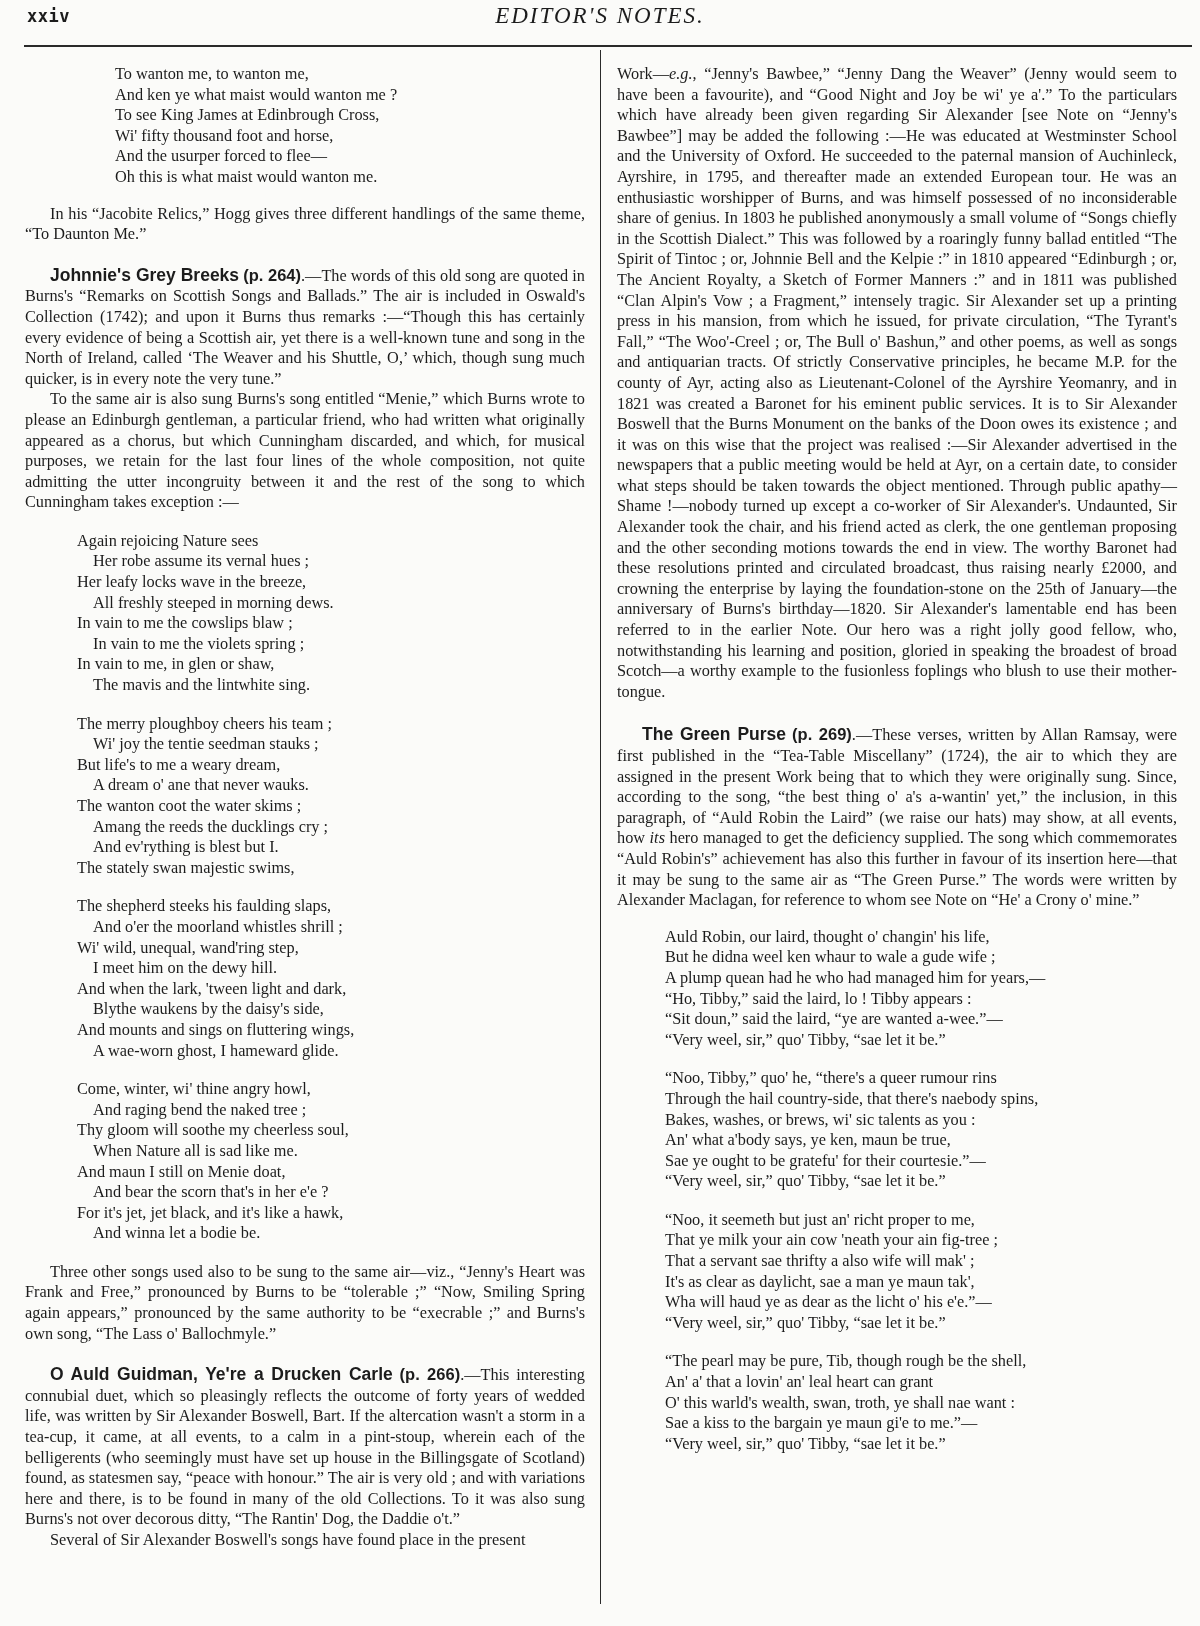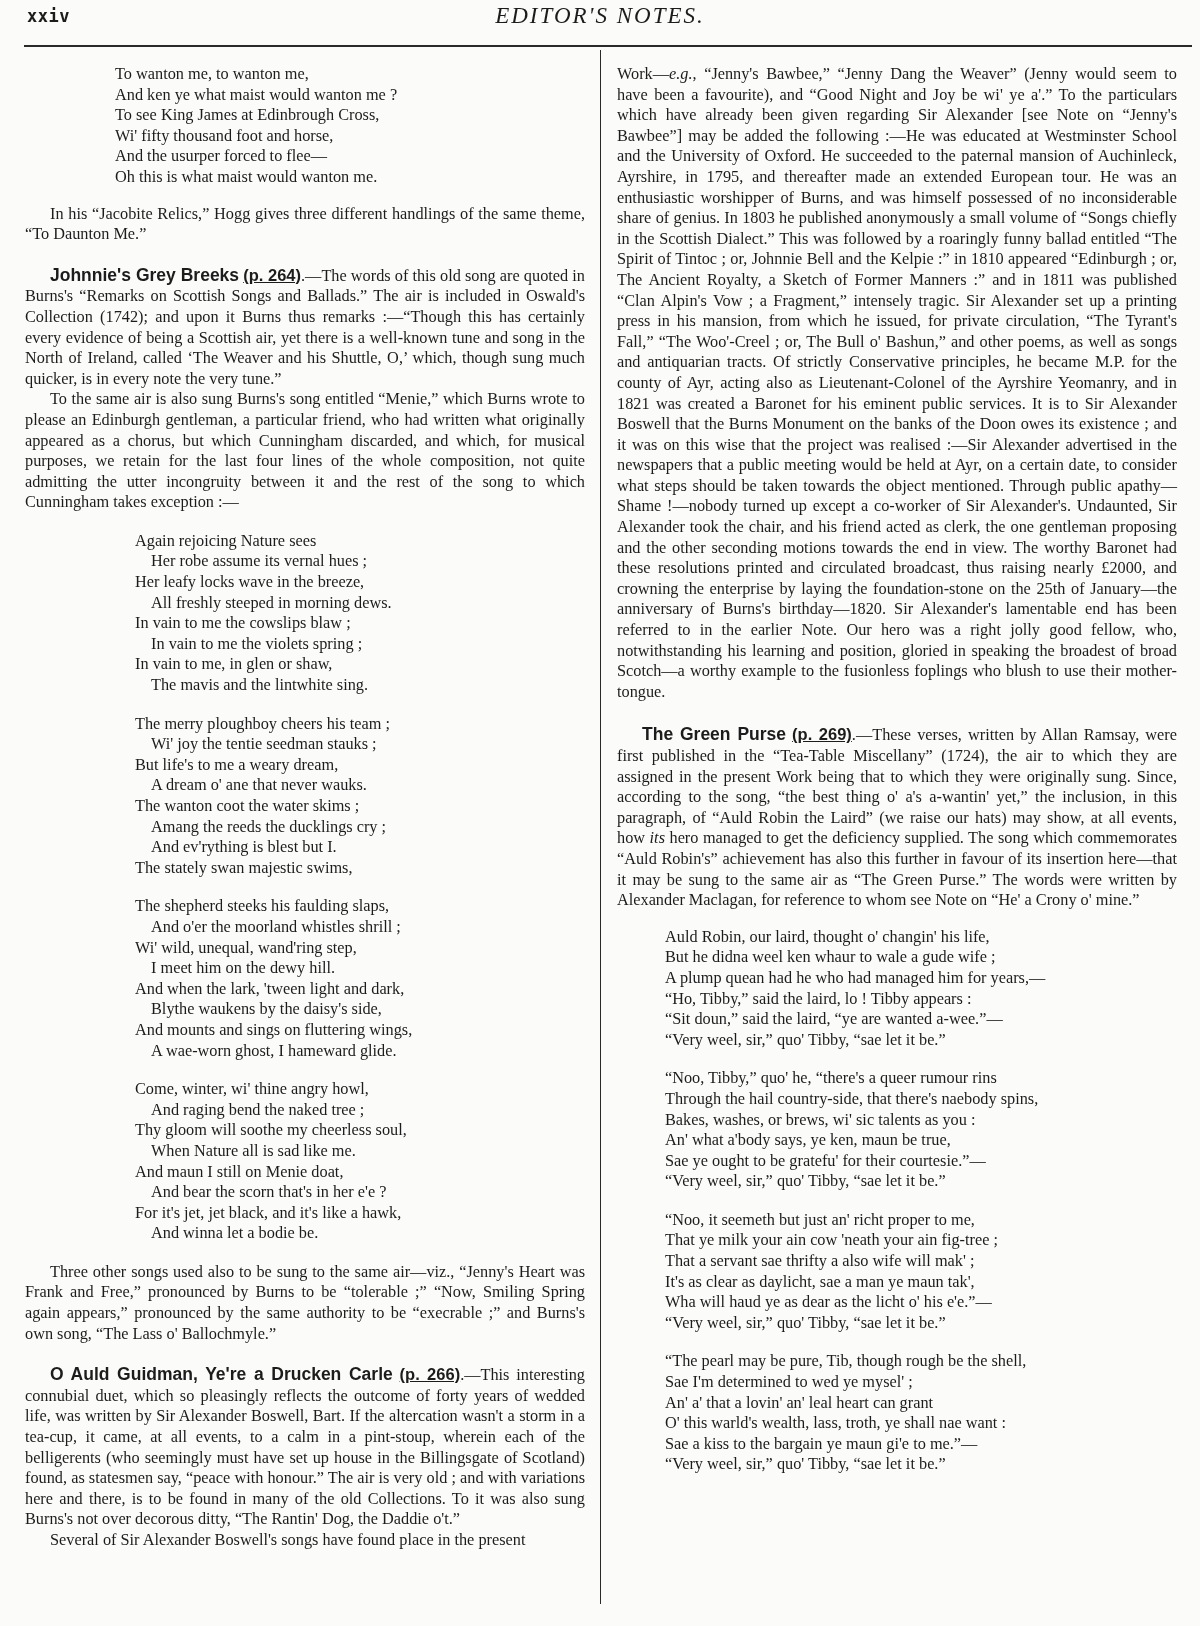--- a/index.html
+++ b/index.html
@@ -36,21 +36,21 @@
   p { margin: 0; text-align: justify; text-indent: 25px; }
   p.noindent { text-indent: 0; }
   .verse { margin: 0; }
   .verse .line { white-space: nowrap; }
   .verse .line.indent { padding-left: 16px; }
   .stanza-gap { height: 18px; }
   .heading {
     font-family: "Liberation Sans", "DejaVu Sans", sans-serif;
     font-weight: bold; font-size: 17.5px;
   }
-  .heading-page { font-size: 16.5px; text-decoration: underline; }
+  .heading-page { font-size: 16.5px; }
   em { font-style: italic; }
 </style>
 </head>
 <body>
 
 <div class="page-number">xxiv</div>
 <div class="running-head">EDITOR'S NOTES.</div>
 <div class="head-rule"></div>
 <div class="col-divider"></div>
 
@@ -66,21 +66,21 @@
   <div style="height:16px"></div>
   <p>In his “Jacobite Relics,” Hogg gives three different handlings of the same theme, “To Daunton Me.”</p>
   <div style="height:20px"></div>
   <p>
     <span class="heading">Johnnie's Grey Breeks</span>
     <span class="heading heading-page">(p. 264)</span><span>.—The words of this old song are quoted in Burns's “Remarks on Scottish Songs and Ballads.” The air is included in Oswald's Collection (1742); and upon it Burns thus remarks :—“Though this has certainly every evidence of being a Scottish air, yet there is a well-known tune and song in the North of Ireland, called ‘The Weaver and his Shuttle, O,’ which, though sung much quicker, is in every note the very tune.”</span>
   </p>
   <p>To the same air is also sung Burns's song entitled “Menie,” which Burns wrote to please an Edinburgh gentleman, a particular friend, who had written what originally appeared as a chorus, but which Cunningham discarded, and which, for musical purposes, we retain for the last four lines of the whole composition, not quite admitting the utter incongruity between it and the rest of the song to which Cunningham takes exception :—</p>
   <div style="height:18px"></div>
 
-  <div class="verse" style="margin-left:110px">
+  <div class="verse" style="margin-left:52px">
     <div>
       <div class="line">Again rejoicing Nature sees</div>
       <div class="line indent">Her robe assume its vernal hues ;</div>
       <div class="line">Her leafy locks wave in the breeze,</div>
       <div class="line indent">All freshly steeped in morning dews.</div>
       <div class="line">In vain to me the cowslips blaw ;</div>
       <div class="line indent">In vain to me the violets spring ;</div>
       <div class="line">In vain to me, in glen or shaw,</div>
       <div class="line indent">The mavis and the lintwhite sing.</div>
     </div>
@@ -160,20 +160,19 @@
       <div class="line">“Noo, it seemeth but just an' richt proper to me,</div>
       <div class="line">That ye milk your ain cow 'neath your ain fig-tree ;</div>
       <div class="line">That a servant sae thrifty a also wife will mak' ;</div>
       <div class="line">It's as clear as daylicht, sae a man ye maun tak',</div>
       <div class="line">Wha will haud ye as dear as the licht o' his e'e.”—</div>
       <div class="line">“Very weel, sir,” quo' Tibby, “sae let it be.”</div>
     </div>
     <div class="stanza-gap"></div>
     <div>
       <div class="line">“The pearl may be pure, Tib, though rough be the shell,</div>
-      <div class="line">Sae I'm determined to wed ye mysel' ;</div>
       <div class="line">An' a' that a lovin' an' leal heart can grant</div>
-      <div class="line">O' this warld's wealth, lass, troth, ye shall nae want :</div>
+      <div class="line">O' this warld's wealth, swan, troth, ye shall nae want :</div>
       <div class="line">Sae a kiss to the bargain ye maun gi'e to me.”—</div>
       <div class="line">“Very weel, sir,” quo' Tibby, “sae let it be.”</div>
     </div>
   </div>
 </div>
 
 </body></html>

